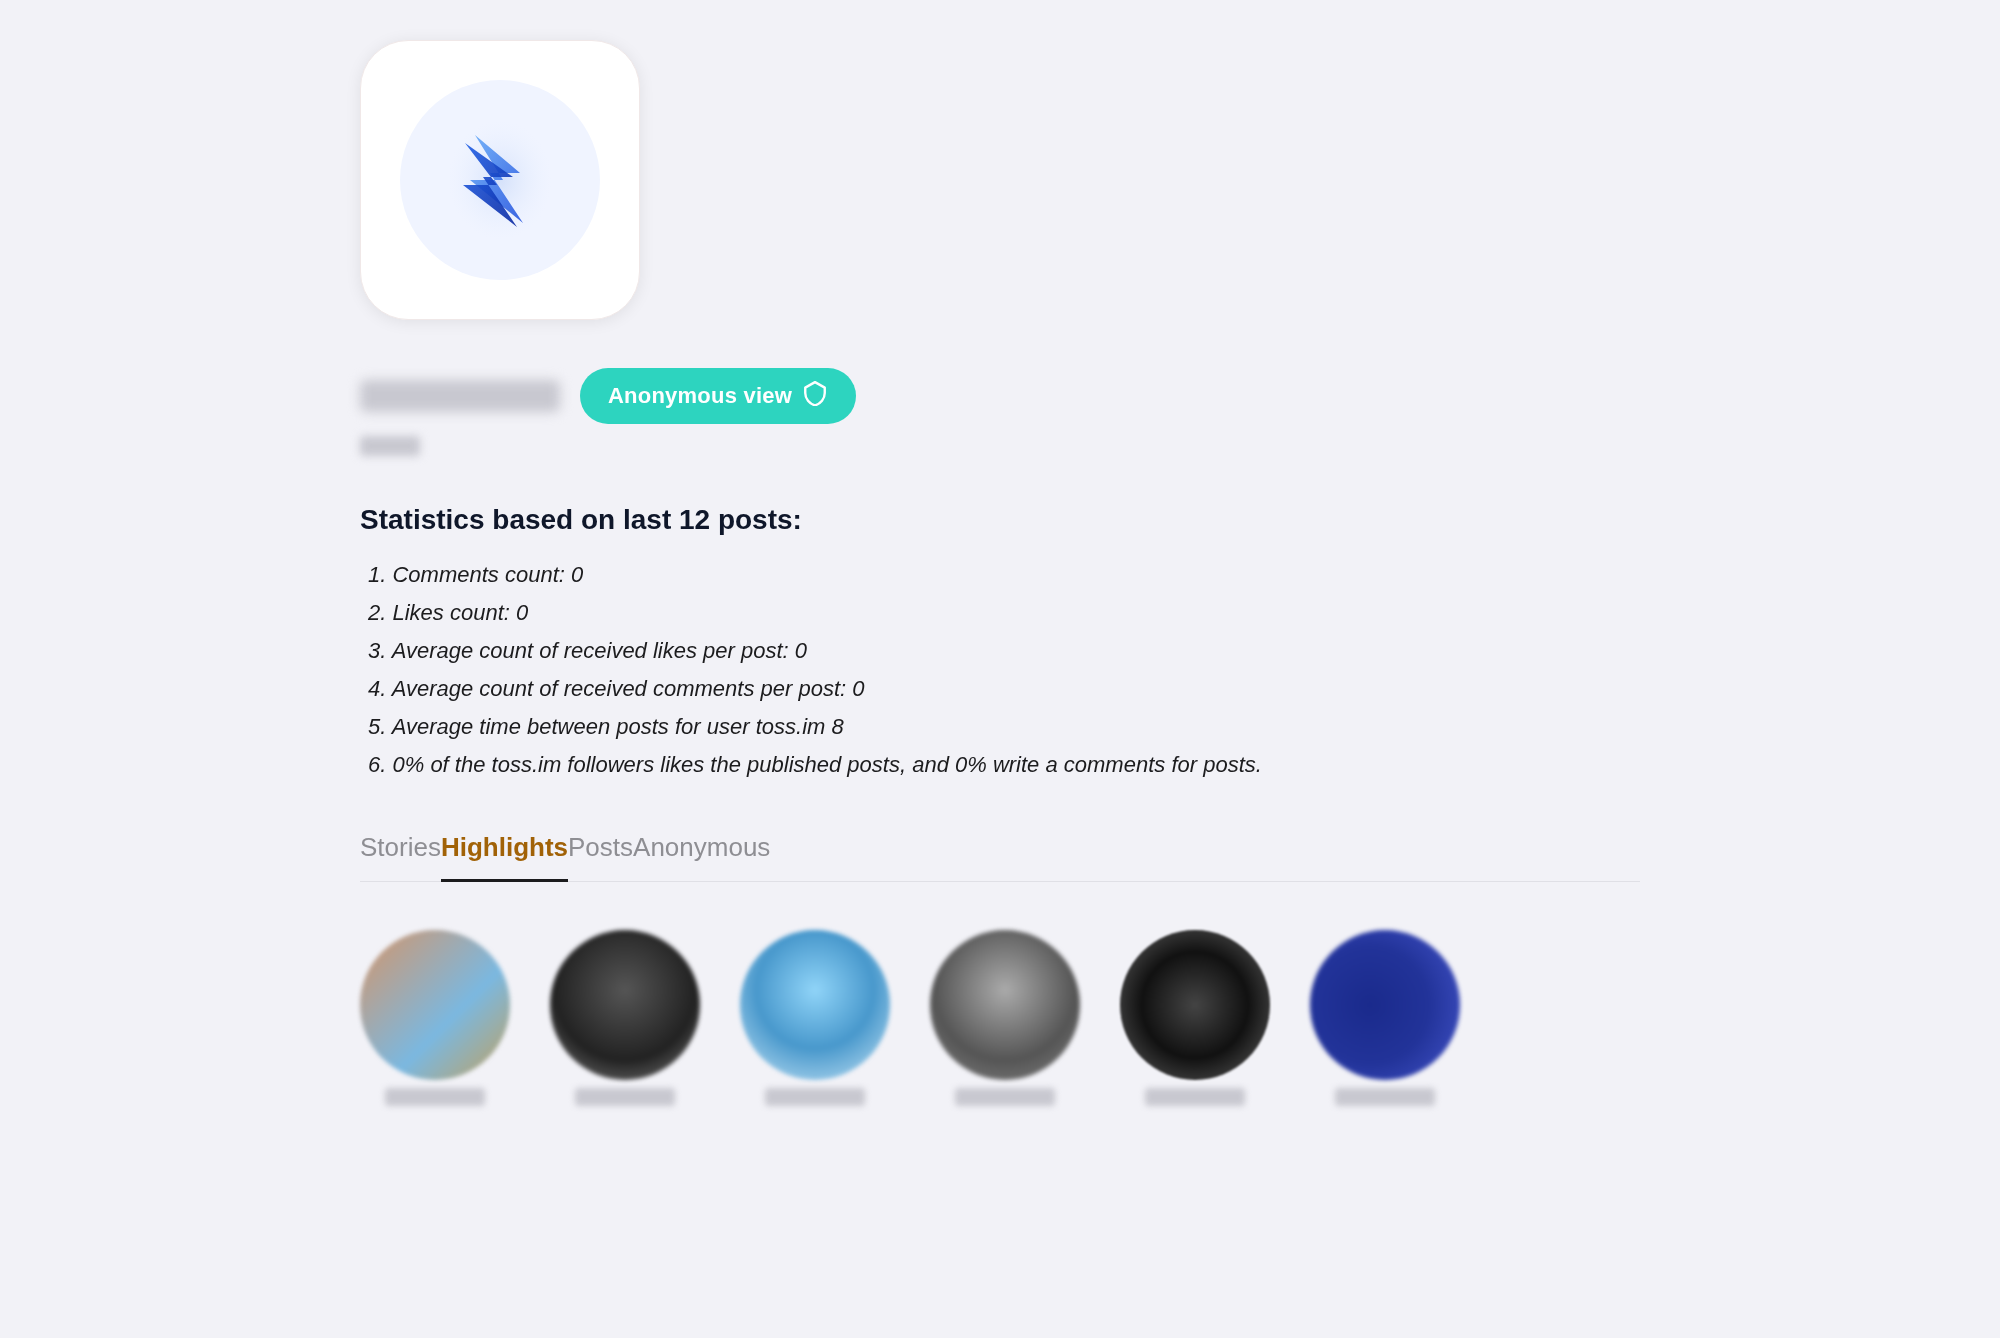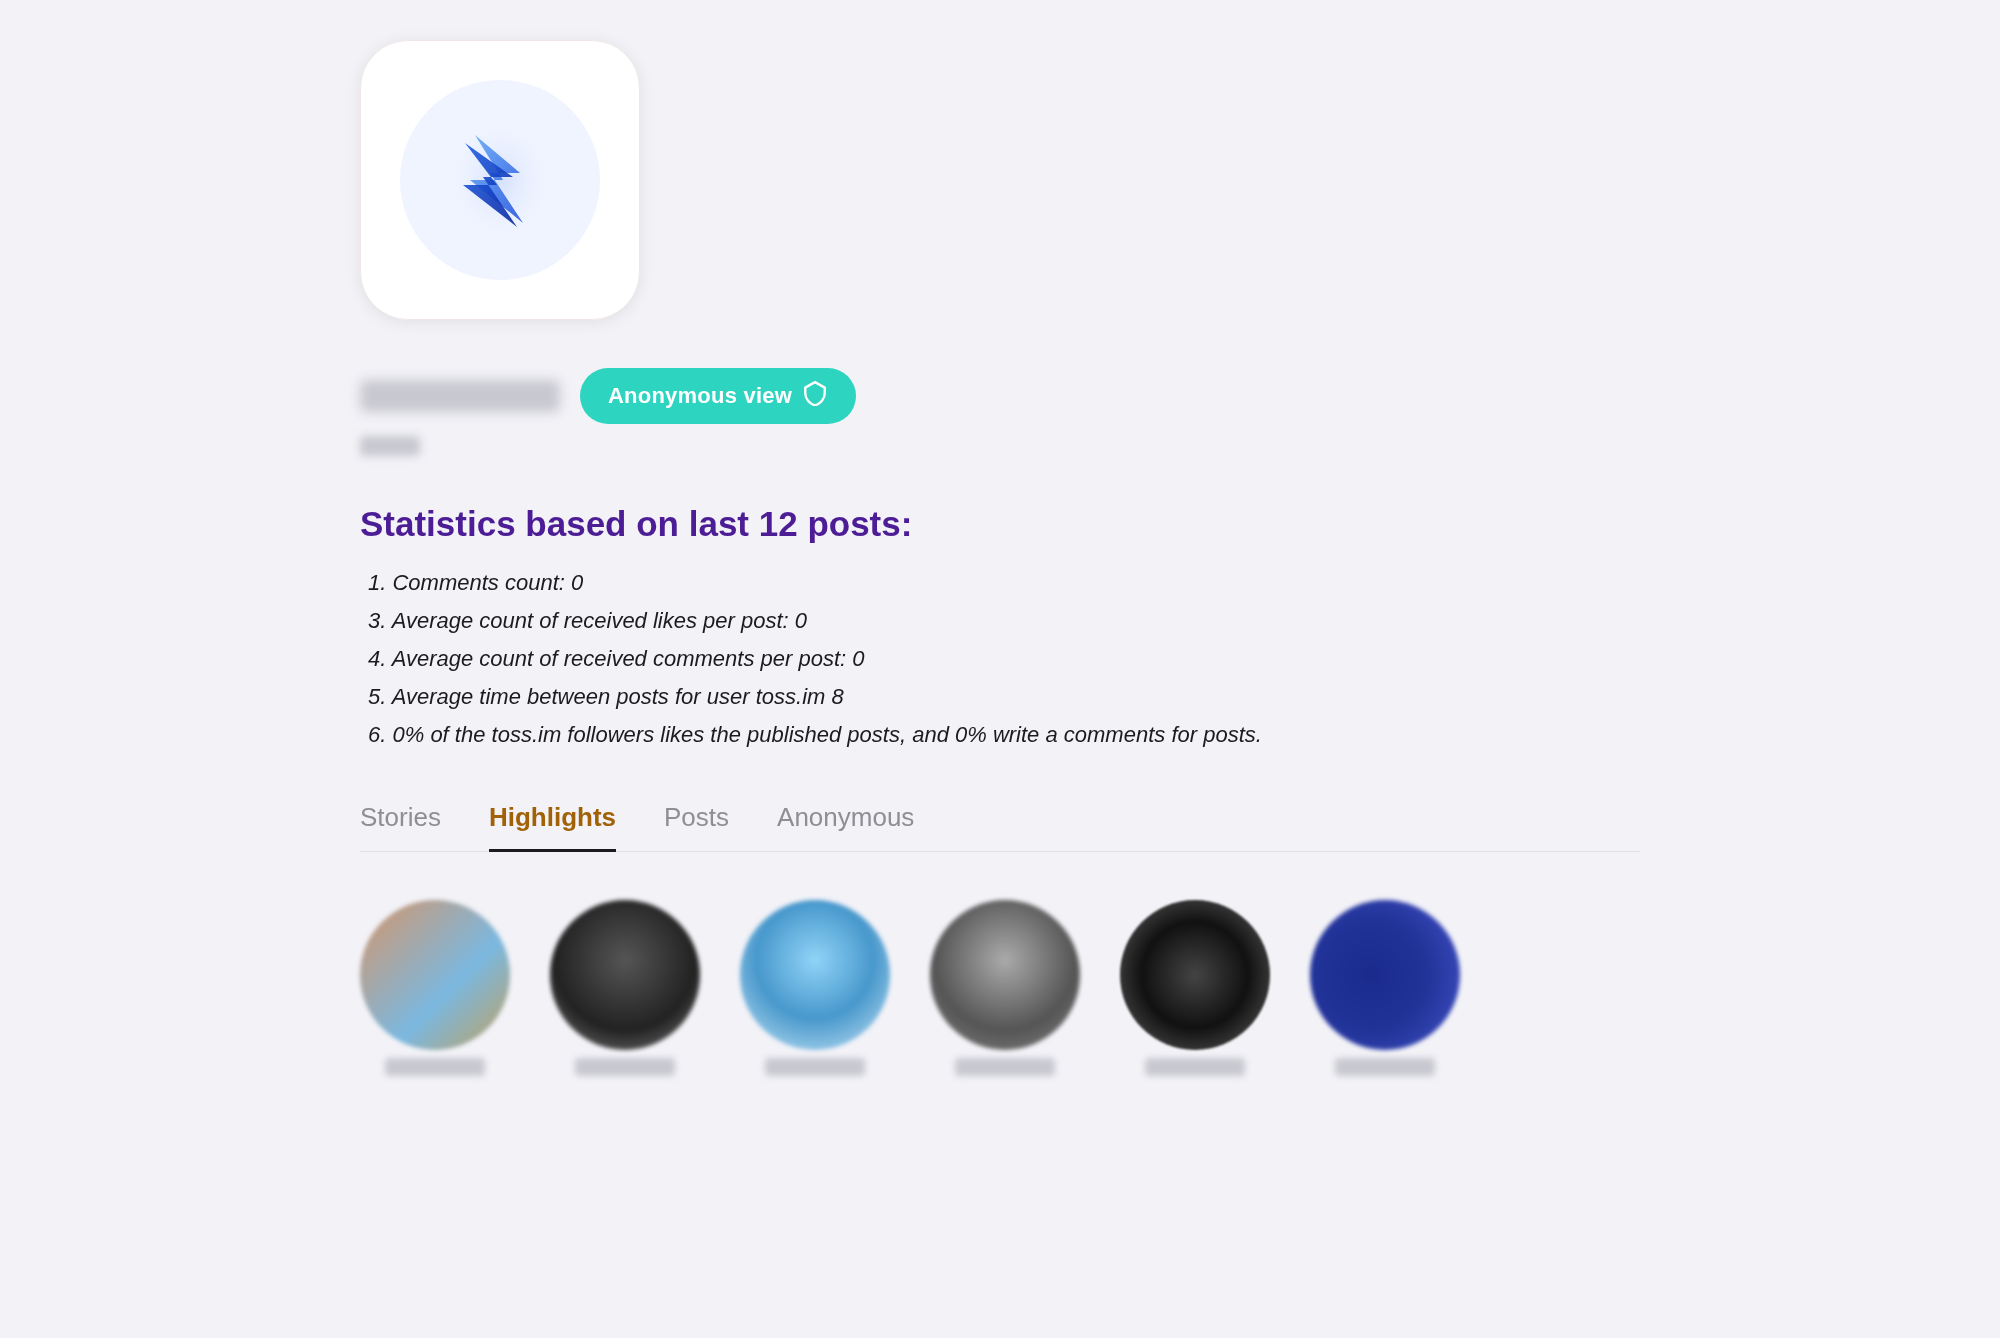--- a/index.html
+++ b/index.html
@@ -87,43 +87,42 @@
       height: 20px;
       background: #c8c8d0;
       border-radius: 4px;
       filter: blur(4px);
     }
     
     .stats-section {
       margin-bottom: 48px;
     }
     .stats-title {
-      font-size: 35px;
+      font-size: 28px;
       font-weight: 700;
-      color: #4c1d95;
+      color: #0f172a;
       margin-bottom: 20px;
     }
     .stats-list {
       list-style: none;
       padding: 0;
     }
     .stats-list li {
       font-size: 22px;
       color: #1c1c1e;
       padding: 6px 0;
       padding-left: 8px;
       font-style: italic;
     }
     .stats-list li::before {
       content: attr(data-index) '. ';
     }
     
     .tabs-bar {
       display: flex;
-      gap: 48px;
       border-bottom: 1px solid #e0e0e6;
       margin-bottom: 48px;
       padding-bottom: 0;
     }
     .tab-item {
       font-size: 26px;
       font-weight: 500;
       color: #8e8e93;
       padding-bottom: 16px;
       cursor: pointer;
@@ -219,20 +218,21 @@
       </div>
 
       <div class="sub-blurred"></div>
     </div>
   </div>
 
   <div class="stats-section">
     <h2 class="stats-title">Statistics based on last 12 posts:</h2>
     <ol class="stats-list">
     <li data-index="1">Comments count: 0</li>
+        <li data-index="2">Likes count: 0</li>
         <li data-index="3">Average count of received likes per post: 0</li>
         <li data-index="4">Average count of received comments per post: 0</li>
         <li data-index="5">Average time between posts for user toss.im 8</li>
         <li data-index="6">0% of the toss.im followers likes the published posts, and 0% write a comments for posts.</li>
       </ol>
   </div>
 
   <div class="tabs-bar">
   <div class="tab-item">Stories</div>
       <div class="tab-item active">Highlights</div>

